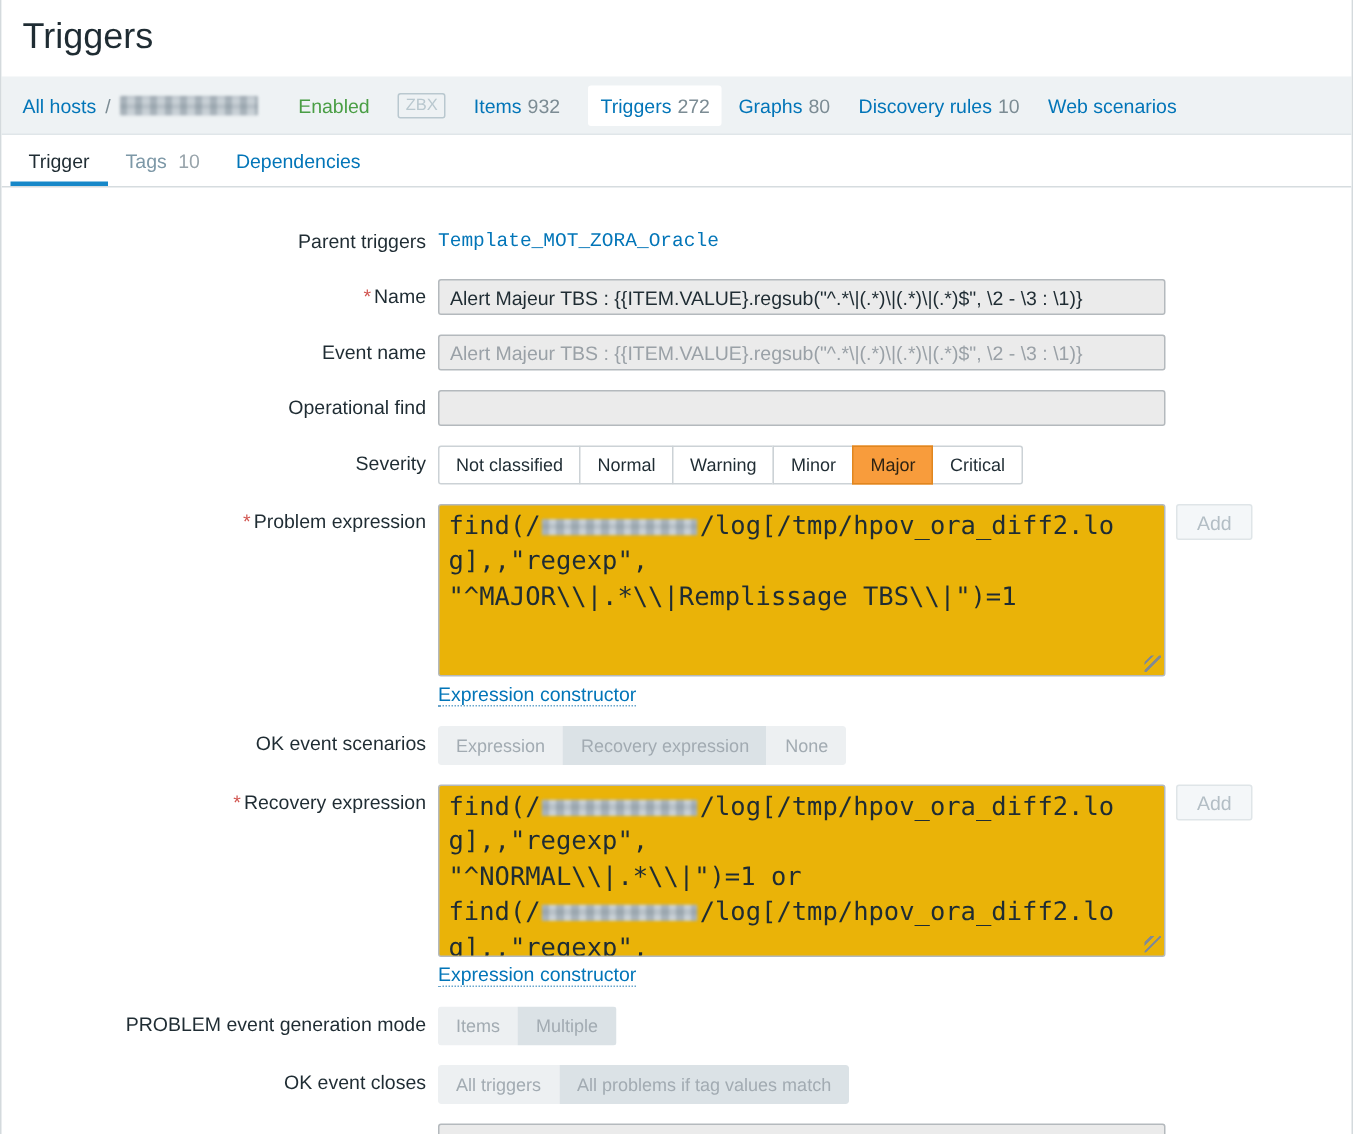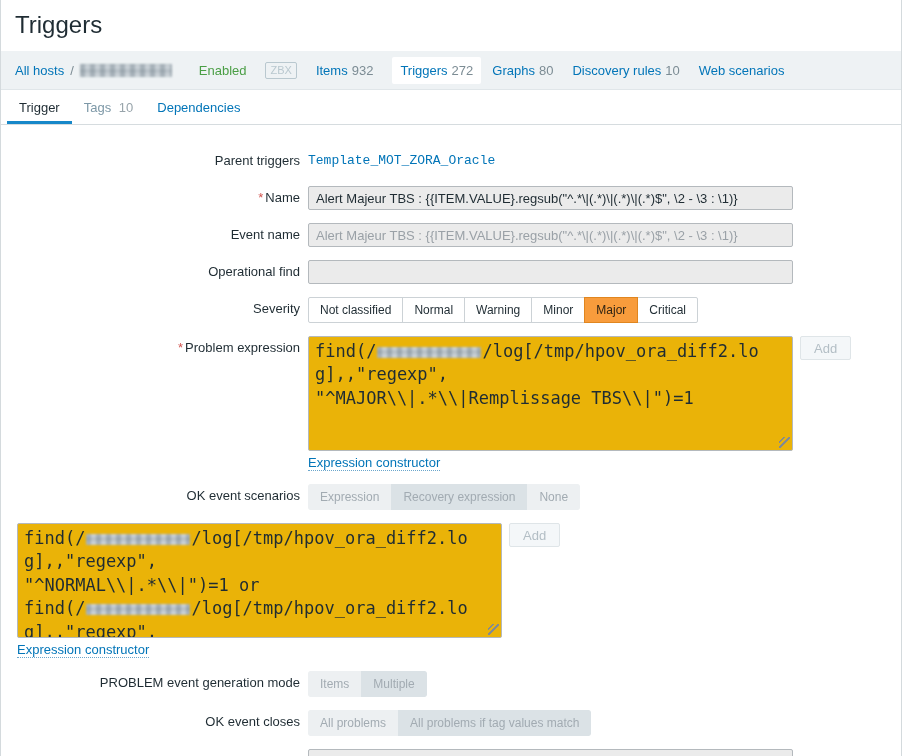--- a/index.html
+++ b/index.html
@@ -27,21 +27,21 @@
   .redacted.host { width:92px; height:13px; margin:0 8px 0 0; }
   .redacted.expr { width:104px; height:11px; margin:0 1px; vertical-align:baseline; position:relative; top:1px; }
 
   .tabstrip { display:flex; background:#fff; border-bottom:1px solid #d6dcdf; padding:0 6px; }
   .tab { padding:10px 12px 9px; font-size:13px; color:#0275b8; cursor:pointer; white-space:nowrap; }
   .tab.active { color:#1f2c33; border-bottom:3px solid #1788c9; padding-bottom:6px; }
   .tab.muted { color:#7d98a7; }
   .tab .nav-count { color:#98a4ab; }
 
   .form { padding-top:24px; }
-  .row { display:flex; margin-bottom:13px; align-items:flex-start;margin-left:16px; }
+  .row { display:flex; margin-bottom:13px; align-items:flex-start; }
   .row-label { width:291px; flex:none; text-align:right; padding-right:8px; font-size:13px; line-height:24px; color:#1f2c33; }
   .asterisk { color:#d1544f; margin-right:2px; }
   .control { display:flex; flex-direction:column; }
   .link-cell { line-height:24px; font-size:13px;font-family:Liberation Mono, monospace; }
 
   .link { color:#0275b8; text-decoration:none; cursor:pointer; }
   .link.dotted { border-bottom:1px dotted #6aa6cc; padding-bottom:0; }
 
   .text-input { width:485px; height:24px; background:#ebebeb; border:1px solid #b4b9bd; border-radius:2px; padding:2px 7px; font-size:13px; color:#1f2c33; font-family:"Liberation Sans",sans-serif; }
   .text-input.muted { color:#9aa1a7; }
@@ -173,20 +173,23 @@
     <div class="row">
       <div class="row-label">OK event scenarios</div>
       <div class="seg-disabled">
         <span class="seg-btn">Expression</span>
         <span class="seg-btn sel">Recovery expression</span>
         <span class="seg-btn">None</span>
       </div>
     </div>
 
     <div class="row">
+      <div class="row-label">
+        <span class="asterisk">*</span><span>Recovery expression</span>
+      </div>
       <div class="control">
         <div class="ta-row">
           <div class="ta-wrap">
             <div class="ta-line"><span>find(/</span><span class="redacted expr"></span><span>/log[/tmp/hpov_ora_diff2.log],,"regexp",</span></div>
             <div class="ta-line">"^NORMAL\\|.*\\|")=1 or</div>
             <div class="ta-line"><span>find(/</span><span class="redacted expr"></span><span>/log[/tmp/hpov_ora_diff2.log],,"regexp",</span></div>
             <div class="ta-line">"^MAINTENANCE\\|.*\\|")=1</div>
             <span class="resize-grip"></span>
           </div>
           <button class="btn-add">Add</button>
@@ -199,21 +202,21 @@
       <div class="row-label">PROBLEM event generation mode</div>
       <div class="seg-disabled">
         <span class="seg-btn">Items</span>
         <span class="seg-btn sel">Multiple</span>
       </div>
     </div>
 
     <div class="row">
       <div class="row-label">OK event closes</div>
       <div class="seg-disabled">
-        <span class="seg-btn">All problems</span>
+        <span class="seg-btn">All triggers</span>
         <span class="seg-btn sel">All problems if tag values match</span>
       </div>
     </div>
 
     <div class="row">
       <div class="row-label">
         <span class="asterisk">*</span><span>Tag for matching</span>
       </div>
       <input class="text-input" type="text" value="allInst" style="">
     </div>

